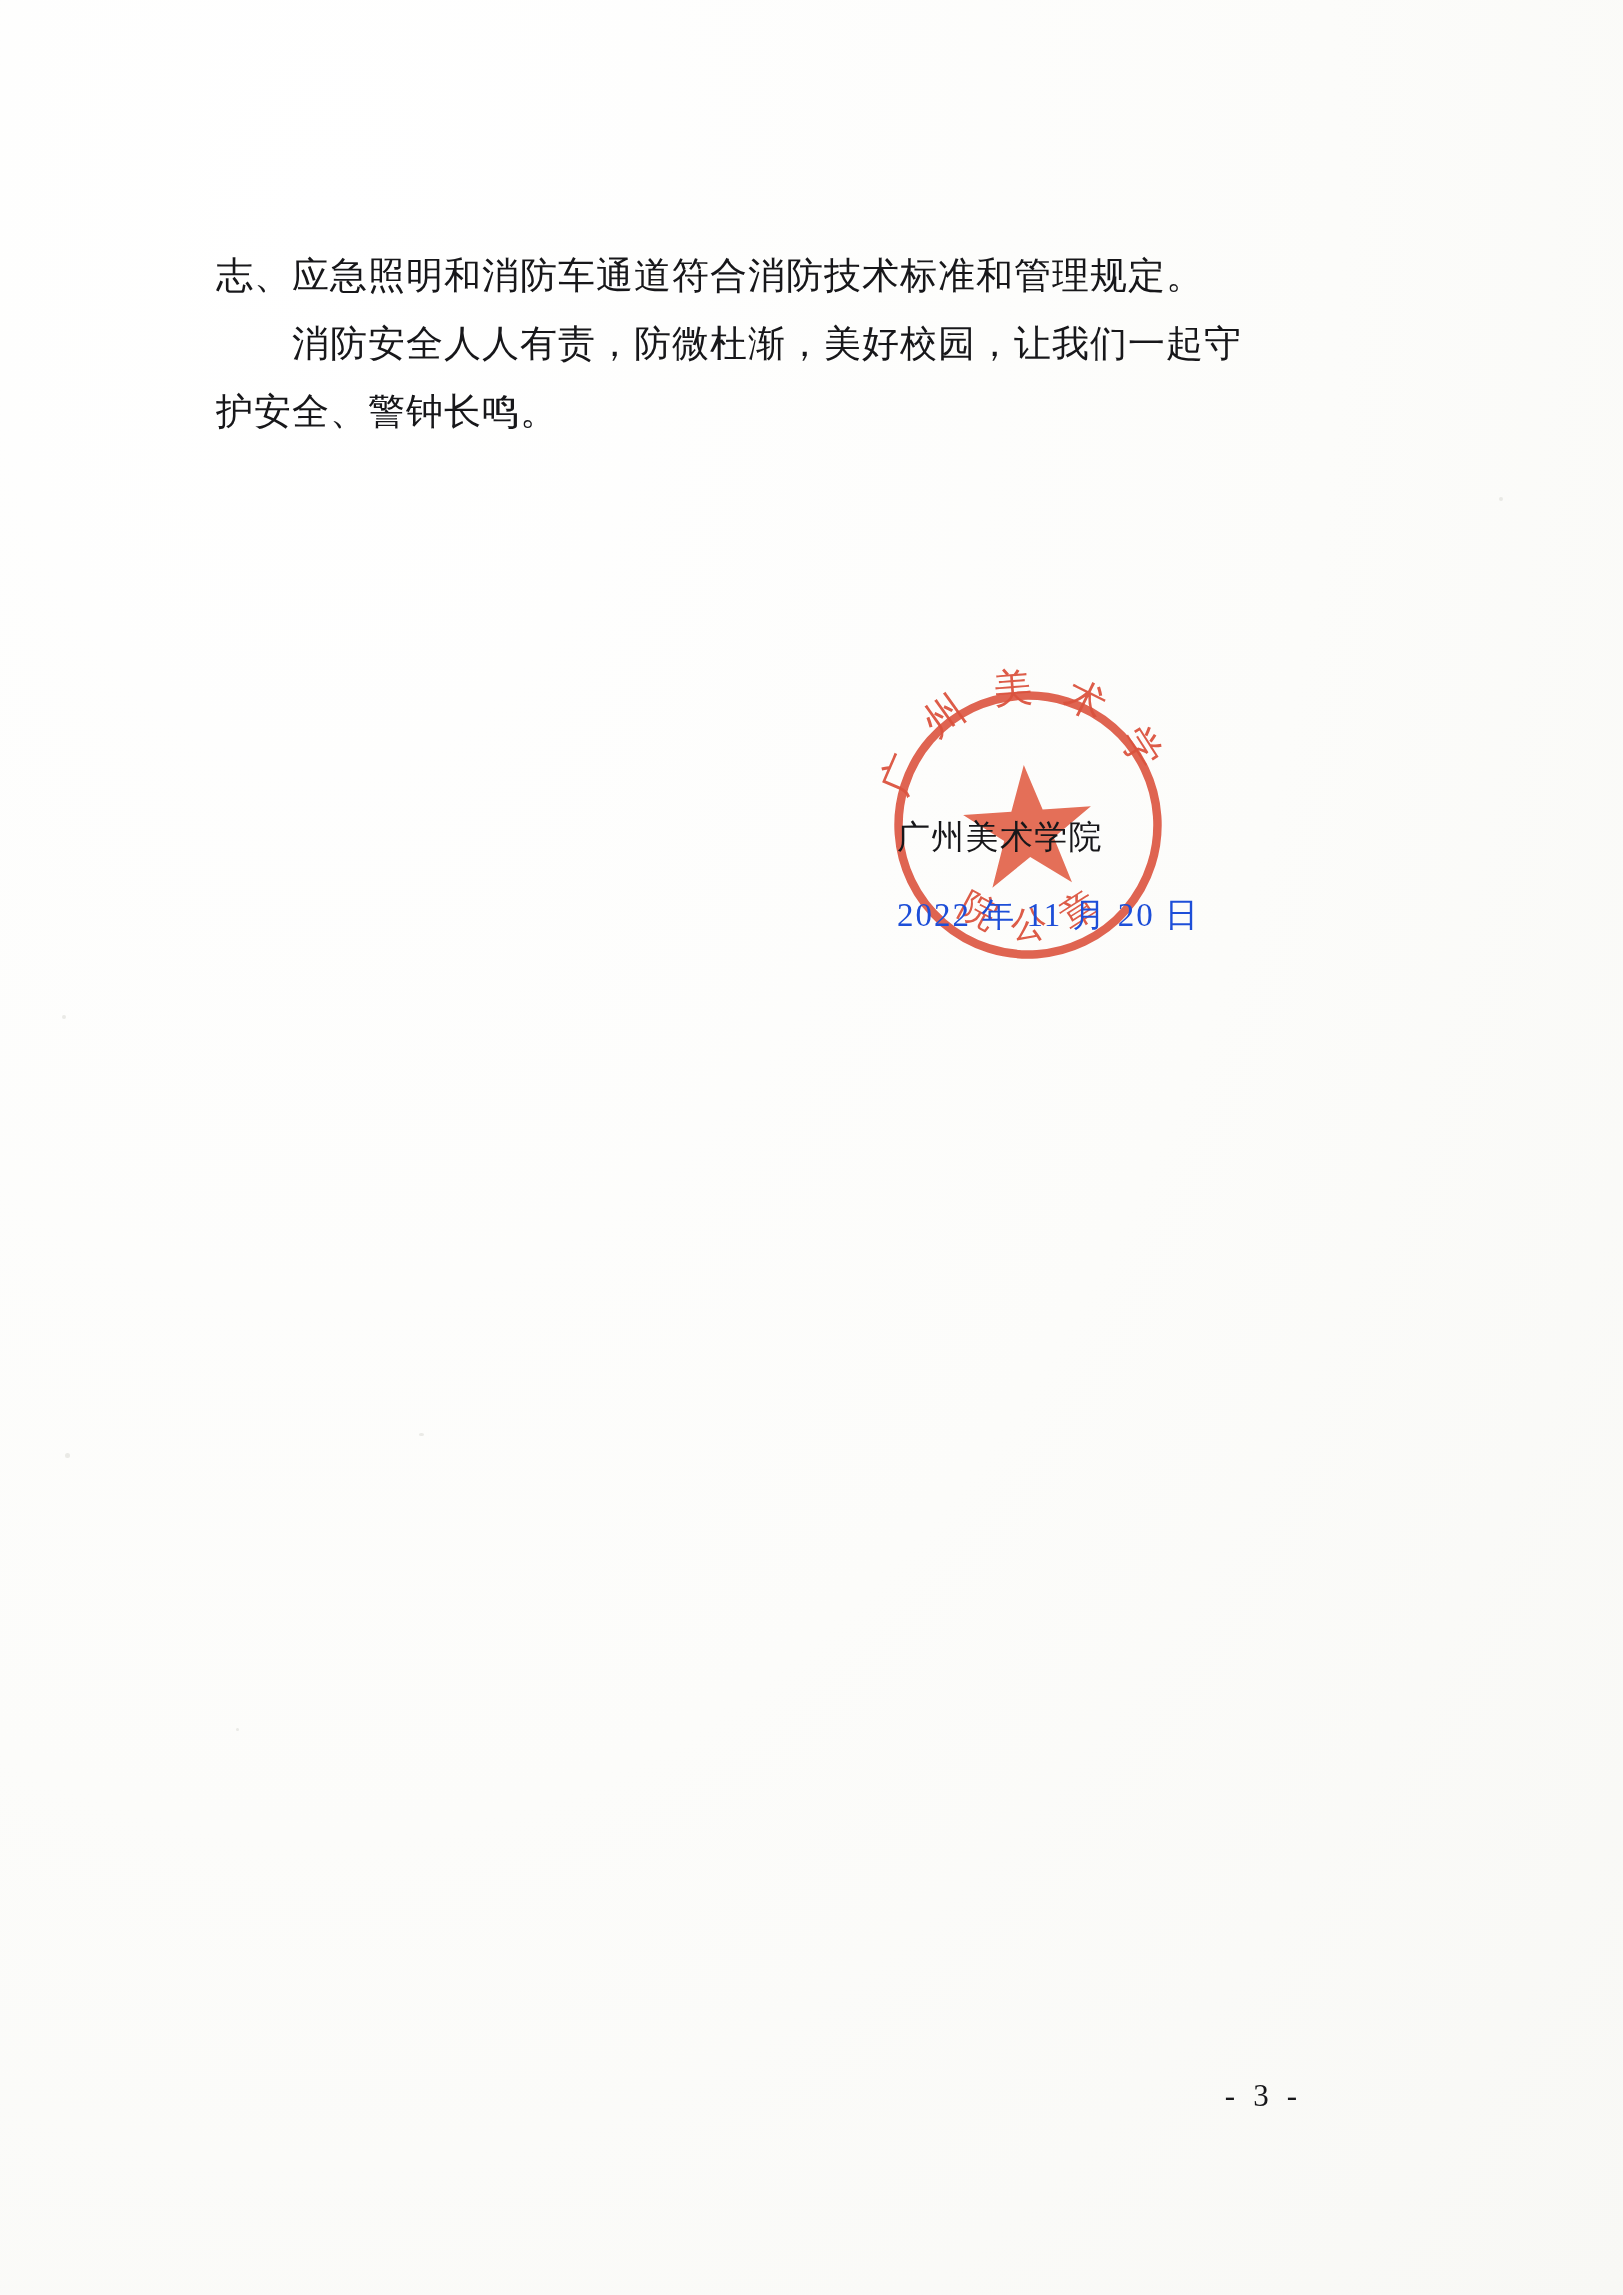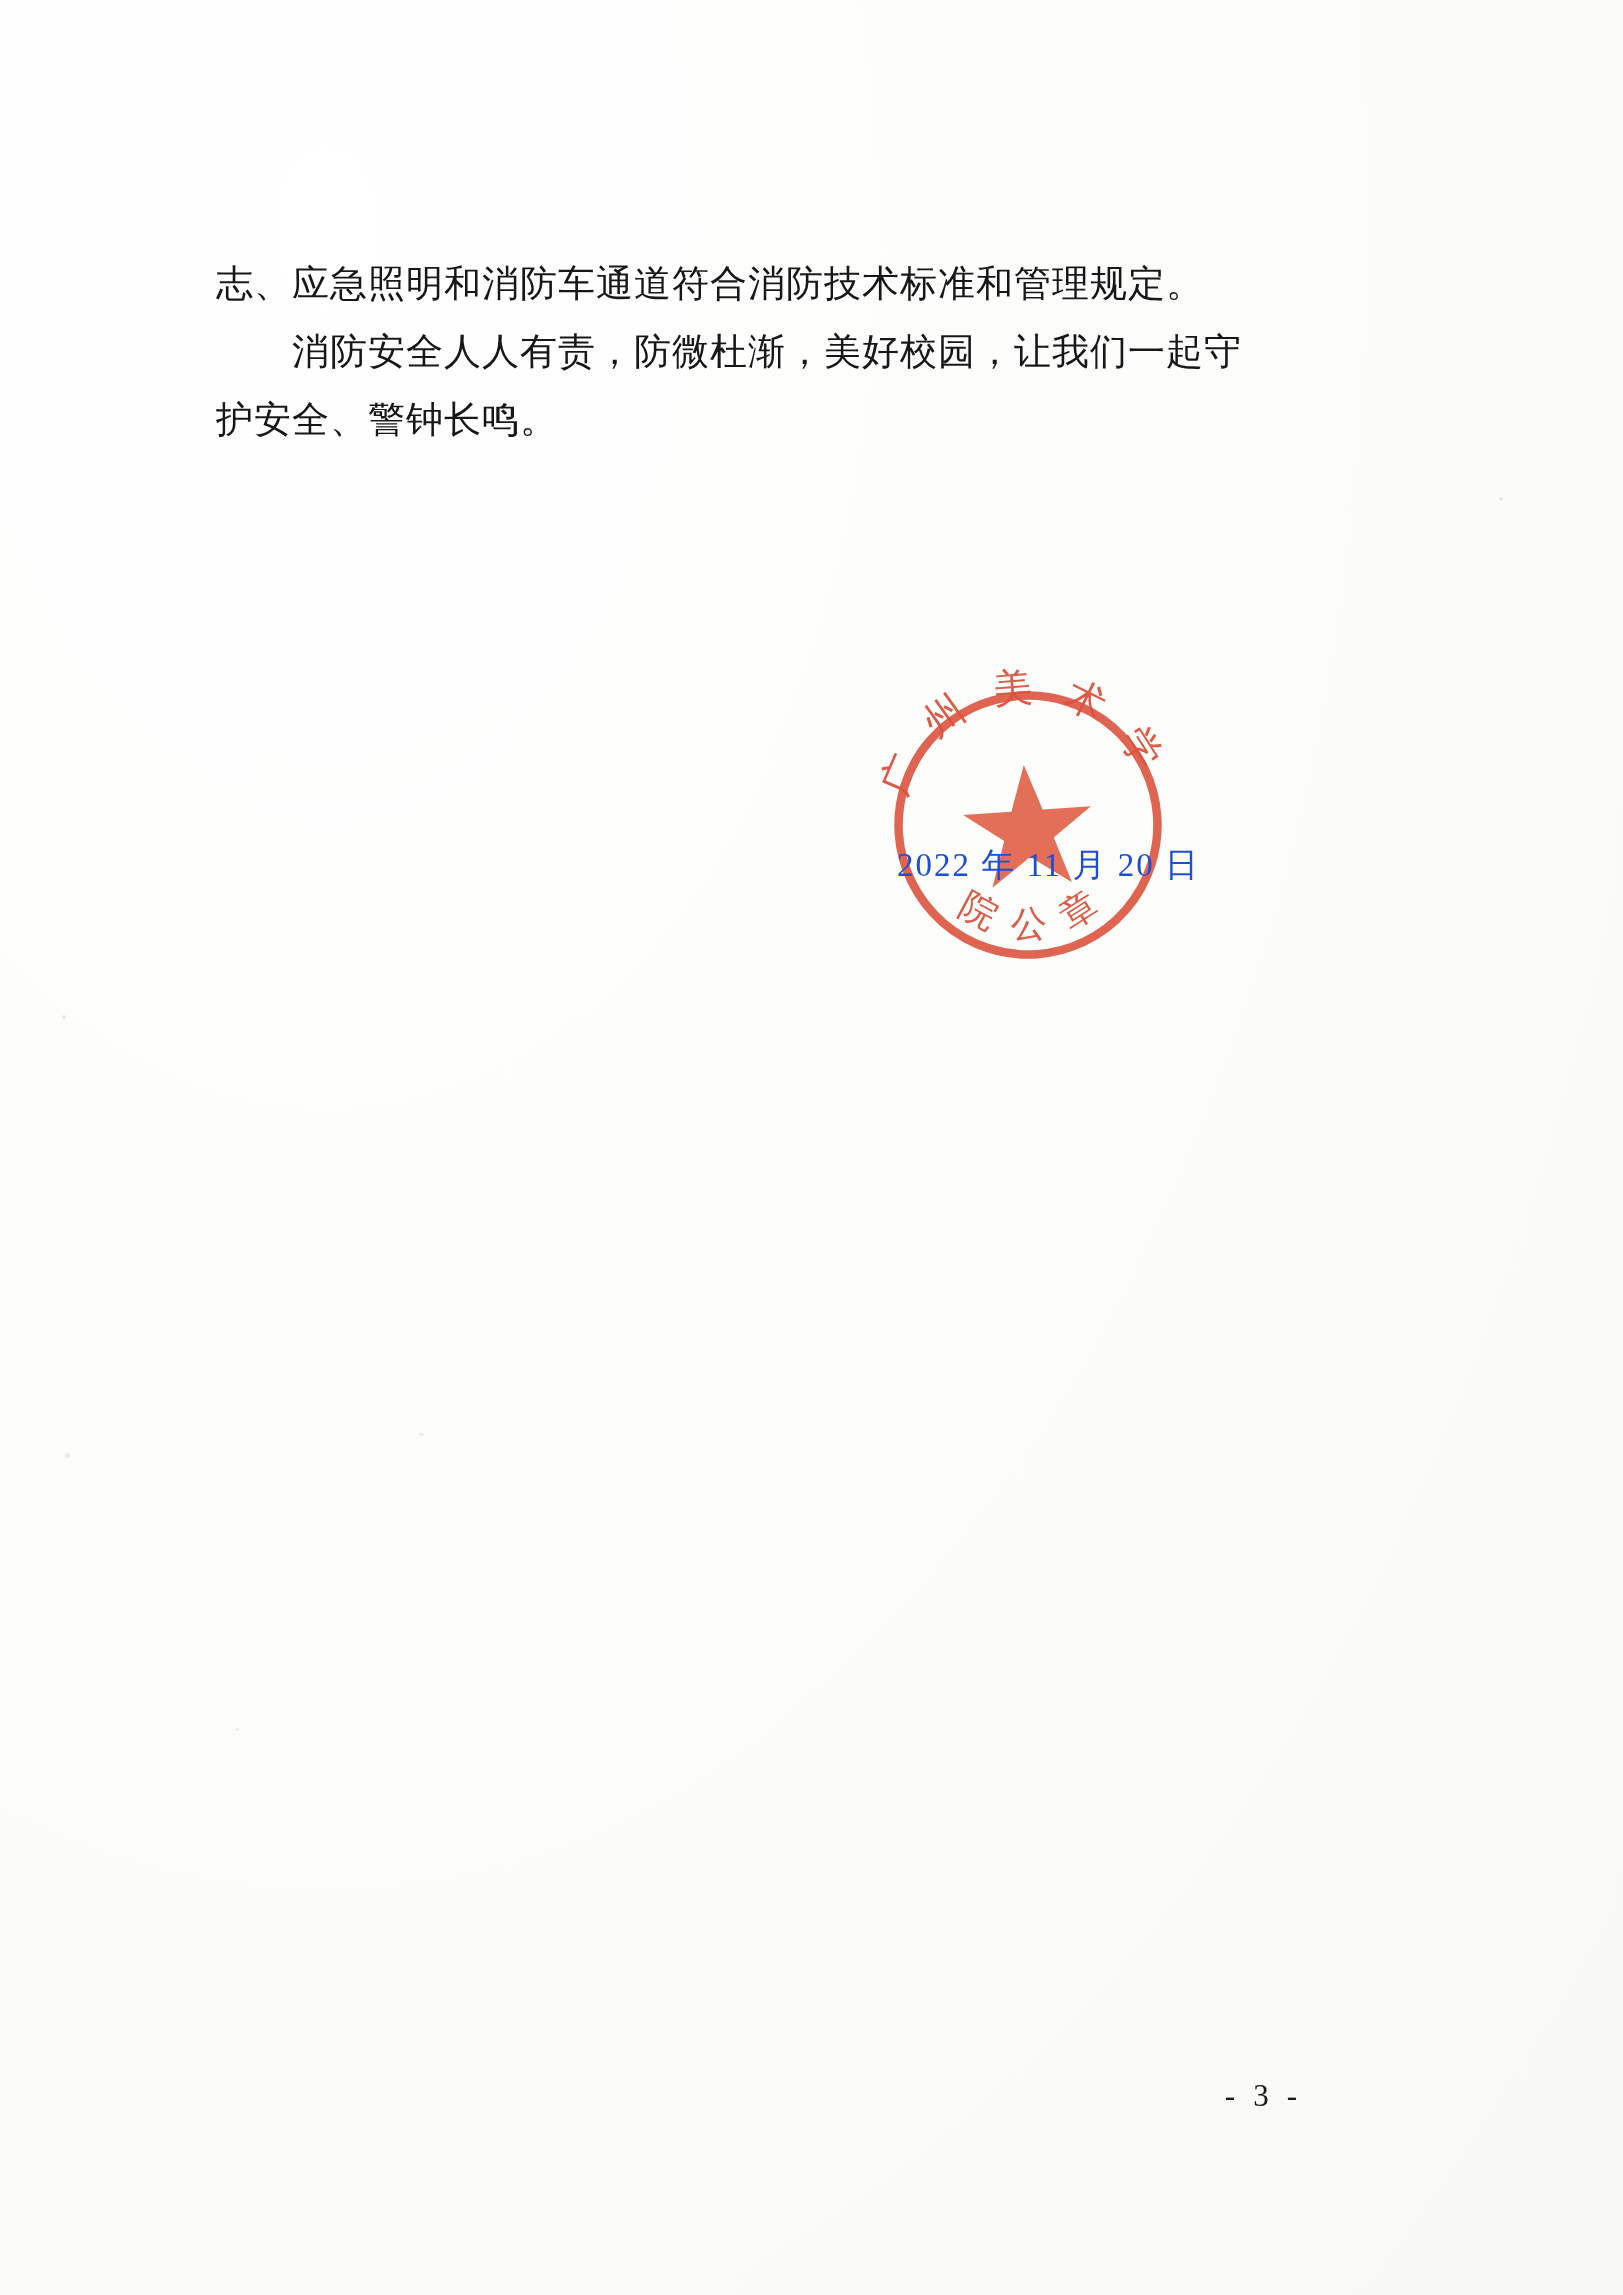--- a/index.html
+++ b/index.html
@@ -21,21 +21,21 @@
   .paper-tint {
     position: absolute;
     inset: 0;
     background:
       radial-gradient(ellipse at 20% 10%, #ffffff 0%, #fcfcfa 55%, #f8f8f5 100%);
     pointer-events: none;
   }
   .content {
     position: absolute;
     left: 216px;
-    top: 250px;
+    top: 242px;
     width: 1178px;
   }
   .doc-line {
     font-family: "Liberation Serif", "DejaVu Serif", serif;
     font-size: 37px;
     line-height: 68px;
     letter-spacing: 1px;
     color: #17171a;
     white-space: pre;
   }
@@ -130,20 +130,21 @@
         <text font-family="'Liberation Serif', serif" font-size="60" fill="#d8452f" letter-spacing="14" opacity="0.95">
           <textPath href="#arcTop" startOffset="9%">广 州 美 术 学</textPath>
         </text>
         <text font-family="'Liberation Serif', serif" font-size="56" fill="#d8452f" letter-spacing="10" opacity="0.95">
           <textPath href="#arcBottom" startOffset="26%">院 公 章</textPath>
         </text>
       </svg>
     </div>
 
     <div class="sign-text">
+      <div class="org-name">广州美术学院</div>
       <div class="sign-date">2022 年 11 月 20 日</div>
     </div>
   </div>
 
   <div class="page-number">- 3 -</div>
 
   <div class="speck" style="left:62px;  top:1015px; width:3.9px;  height:3.9px;"></div>
   <div class="speck" style="left:419px; top:1433px; width:4.6px;  height:3.3px;"></div>
   <div class="speck" style="left:65px; top:1453px; width:5.2px;  height:5.2px;"></div>
   <div class="speck" style="left:1499px;top:497px;  width:3.9px;  height:3.9px;"></div>

